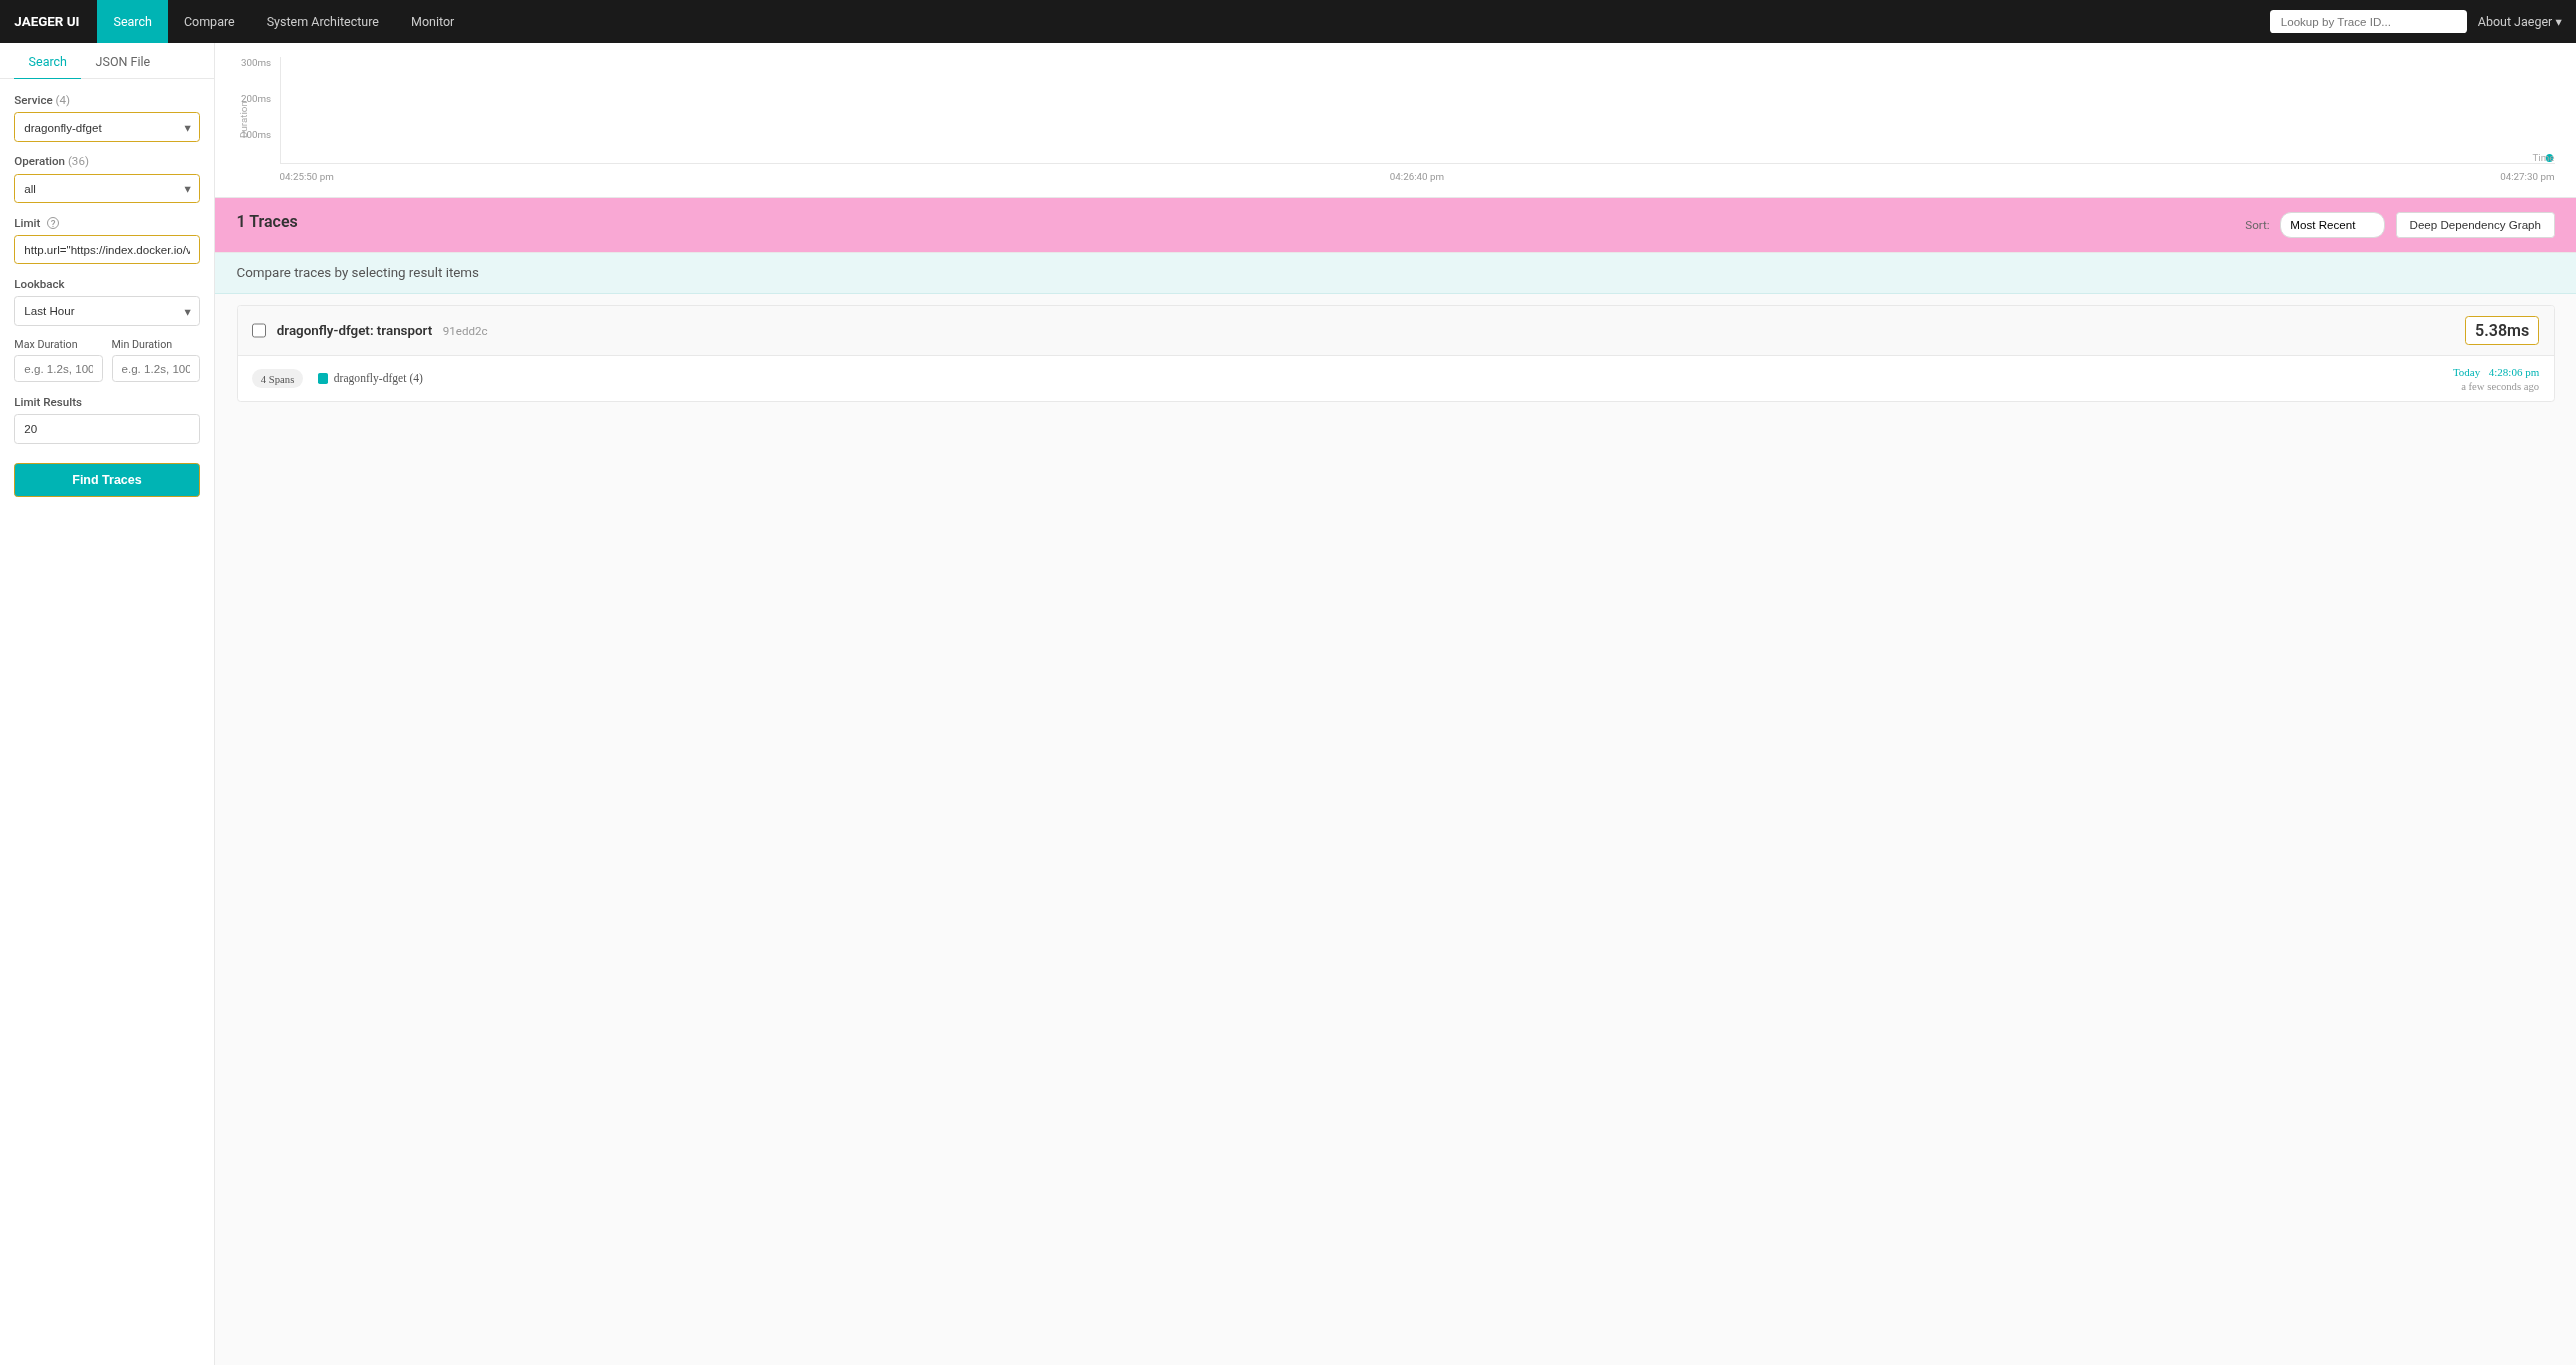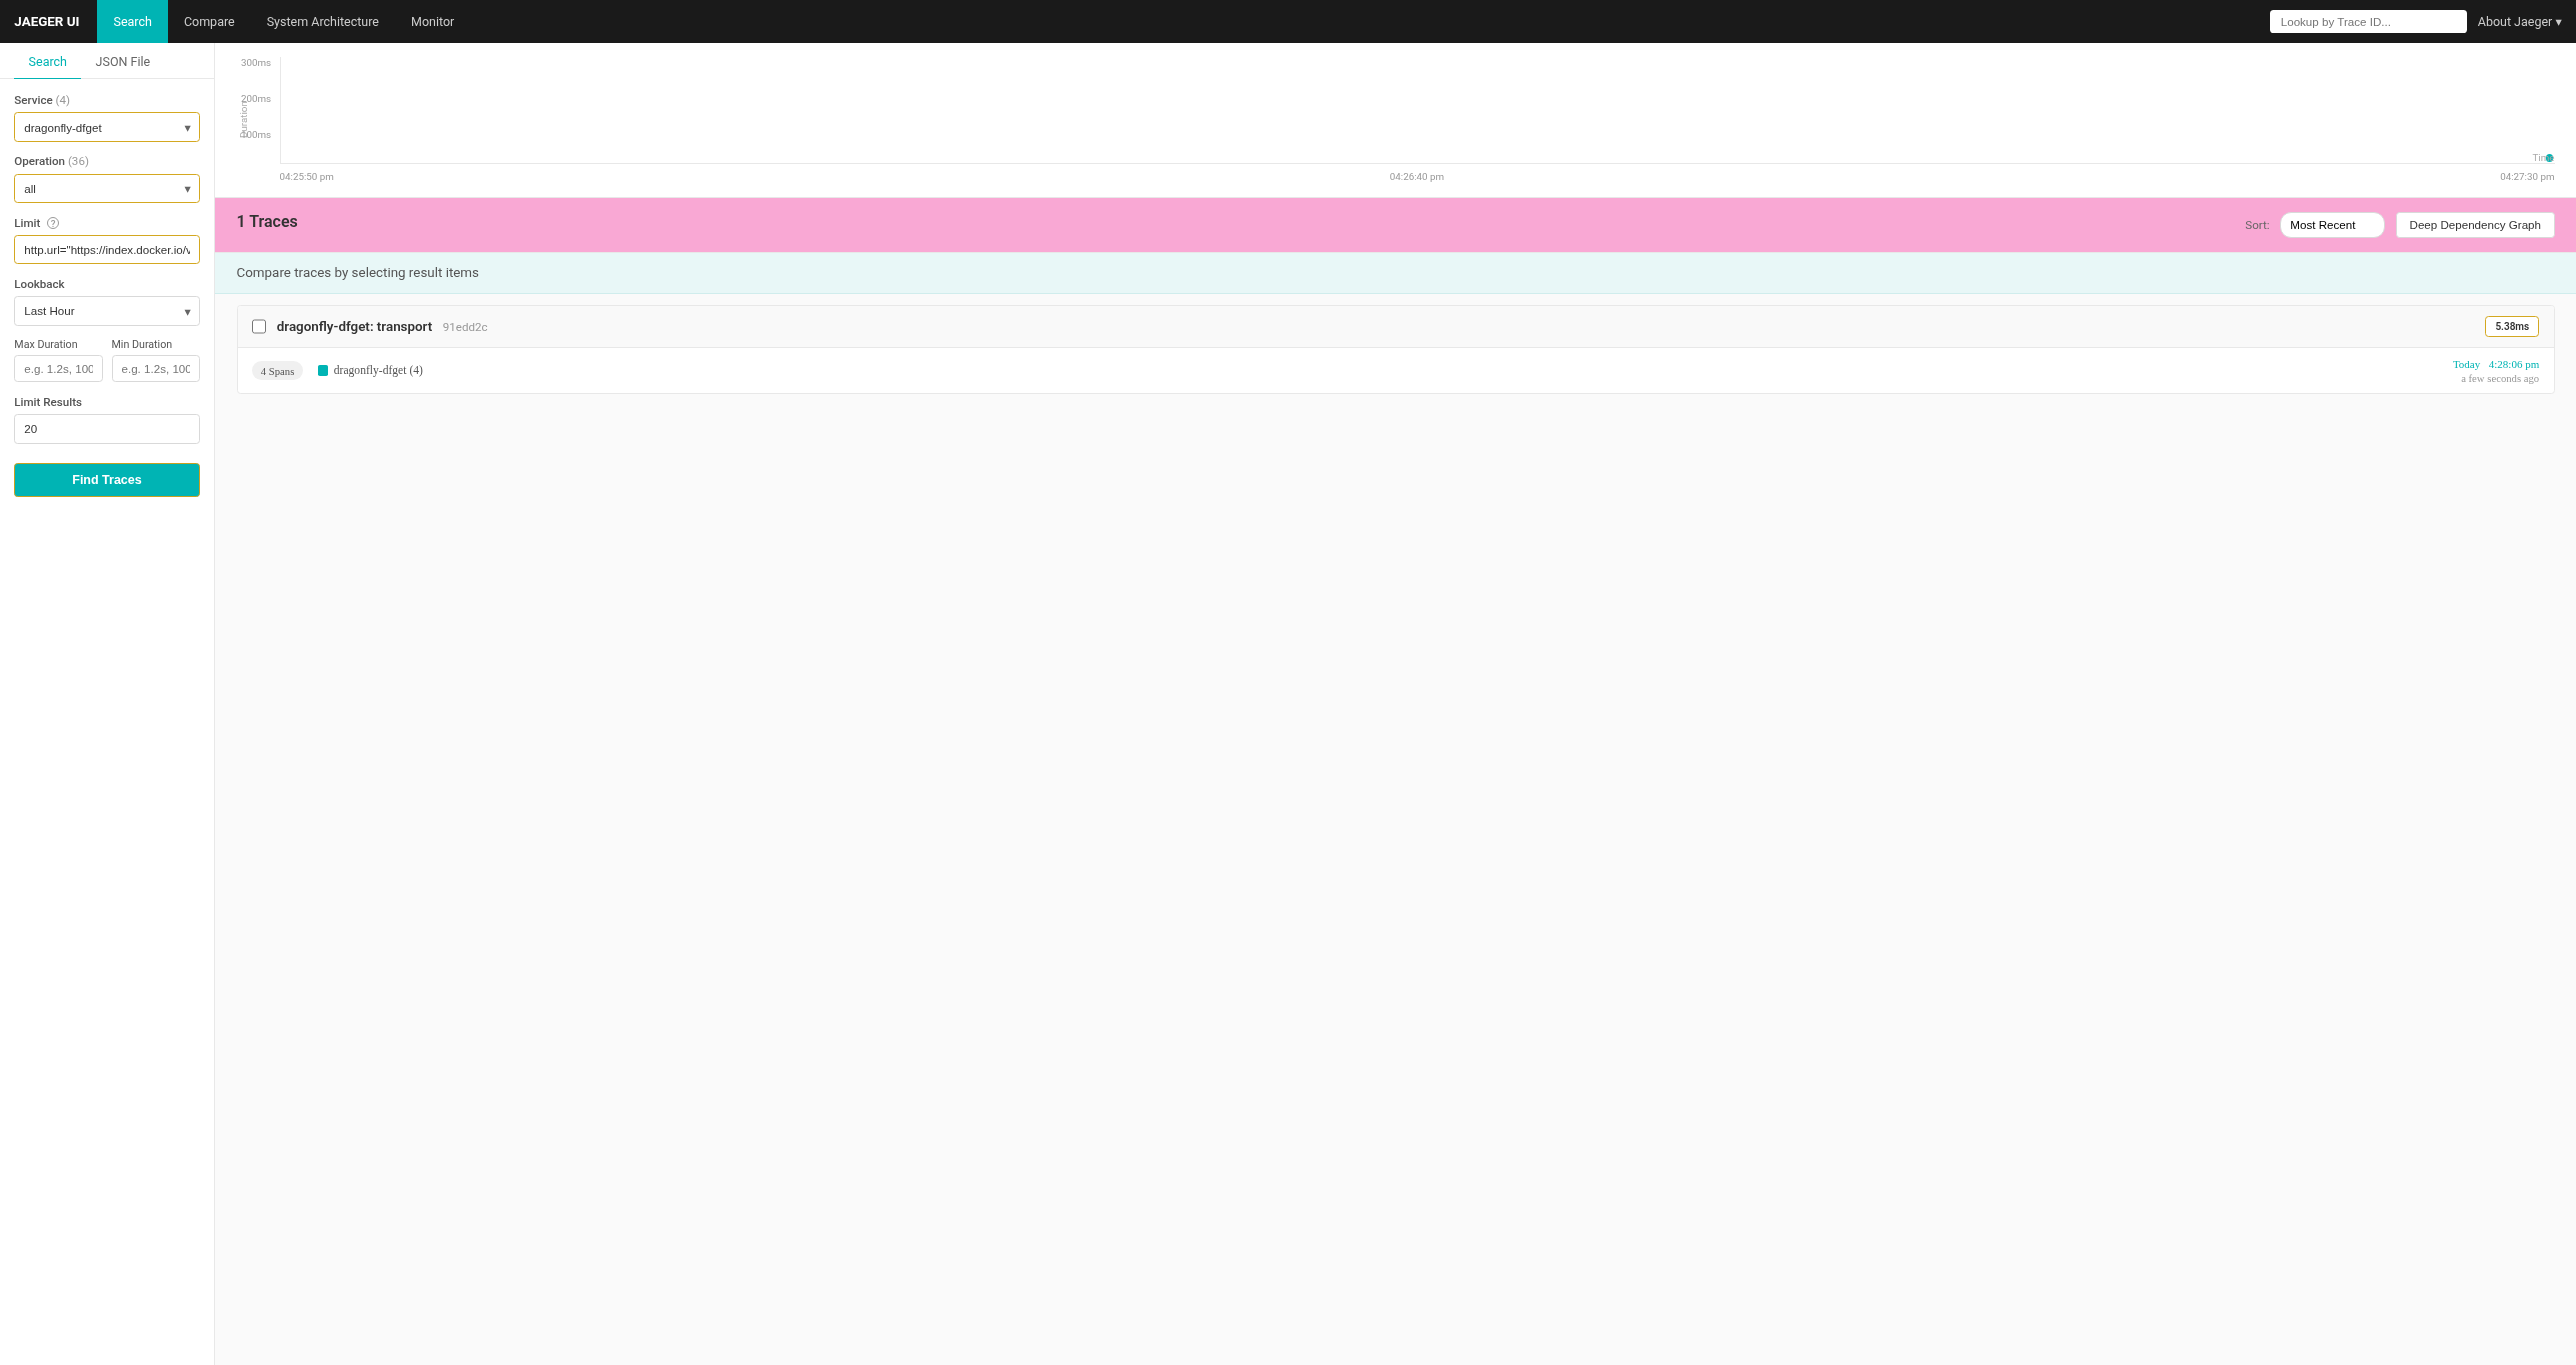--- a/index.html
+++ b/index.html
@@ -365,21 +365,21 @@
     .trace-id {
       font-size: 11.6px;
       color: #999;
       font-weight: normal;
       margin-left: 7.2px;
     }
     .trace-duration-badge {
       padding: 3.6px 9px;
       border: 1.8px solid #d4a820;
       border-radius: 3.6px;
-      font-size: 10px;
+      font-size: 16px;
       font-weight: 600;
       color: #333;
       background: white;
     }
     .trace-details-row {
       display: flex;
       align-items: center;
       padding: 9px 14.3px;
       gap: 14.3px;
       font-family: Liberation Serif, serif;

